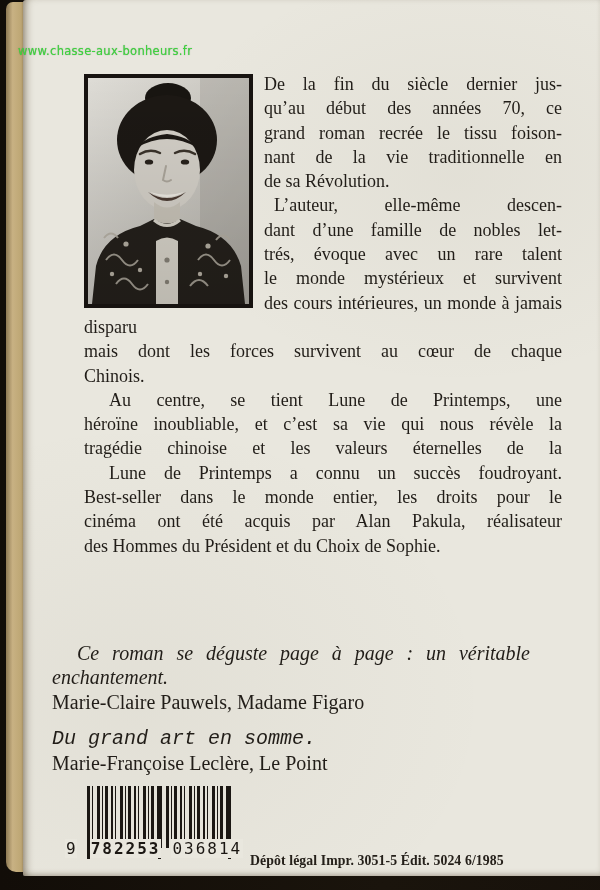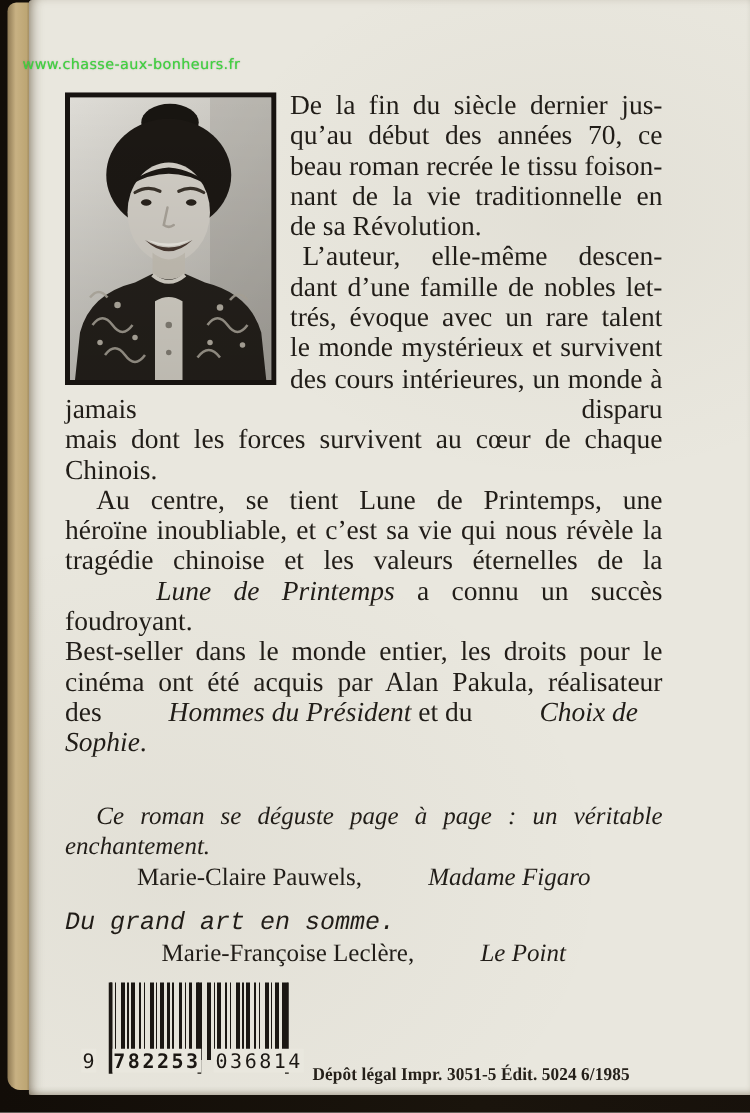--- a/index.html
+++ b/index.html
@@ -26,40 +26,40 @@
     box-shadow:inset 7px 0 9px -5px rgba(70,52,28,.55), inset 0 -4px 6px -3px rgba(70,52,28,.35);
     border-radius:3px 0 0 2px;
   }
   .watermark{
     position:absolute;left:18px;top:44px;
     font-family:"DejaVu Sans", sans-serif;font-size:11.5px;letter-spacing:.3px;
     text-shadow:0 0 1px rgba(0,90,0,.5);
   }
   
   .content{
-    position:absolute;left:52px;top:72px;width:478px;
-    color:#211d18;font-size:22px;line-height:24.3px;
+    position:absolute;left:84px;top:72px;width:478px;
+    color:#211d18;font-size:18px;line-height:24.3px;
   }
   .photo-frame{
     float:left;width:161px;height:226px;margin:2px 11px 0 0;
     border:4px solid #171310;background:#cfccc5;
   }
   .photo-frame svg{display:block;width:100%;height:100%;}
   .line{min-height:24.3px;}
   .just{text-align:justify;text-align-last:justify;}
   .ind10{text-indent:10px;}
   .ind25{text-indent:25px;}
-  .it{font-style:italic;margin-left:48px;}
+  .it{}
   
   .quotes{
     position:absolute;left:52px;top:641px;width:478px;
     color:#211d18;font-size:20px;line-height:24.3px;
   }
   .qline{font-style:italic;}
-  .attr{text-align:center;font-style:normal;}
+  .attr{text-align:left;font-style:normal;}
   .q2{margin-top:13px;font-family:Liberation Mono, monospace;}
   
   .barcode{position:absolute;left:88px;top:786px;width:142px;height:80px;}
   .bars{
     position:absolute;left:0;top:0;width:142px;height:62px;
     background:repeating-linear-gradient(90deg,
       #1b1713 0px,#1b1713 2px, transparent 2px, transparent 4px,
       #1b1713 4px,#1b1713 5px, transparent 5px, transparent 9px,
       #1b1713 9px,#1b1713 12px, transparent 12px, transparent 14px,
       #1b1713 14px,#1b1713 15px, transparent 15px, transparent 17px,
@@ -148,21 +148,21 @@
             <circle cx="79" cy="182" r="2.6"></circle>
               <circle cx="79" cy="204" r="2.2"></circle>
           </g>
         </g>
         <rect width="161" height="226" fill="url(#pvig)"></rect>
       </svg>
     </div>
 
     <div class="line just">De la fin du siècle dernier jus-</div>
     <div class="line just">qu’au début des années 70, ce</div>
-    <div class="line just">beau roman recrée le tissu foison-</div>
+    <div class="line just">grand roman recrée le tissu foison-</div>
     <div class="line just">nant de la vie traditionnelle en</div>
     <div class="line">de sa Révolution.</div>
     <div class="line just ind10">L’auteur, elle-même descen-</div>
     <div class="line just">dant d’une famille de nobles let-</div>
     <div class="line just">trés, évoque avec un rare talent</div>
     <div class="line just">le monde mystérieux et survivent</div>
     <div class="line just">des cours intérieures, un monde à jamais disparu</div>
     <div class="line just">mais dont les forces survivent au cœur de chaque</div>
     <div class="line">Chinois.</div>
     <div class="line just ind25">Au centre, se tient Lune de Printemps, une</div>

